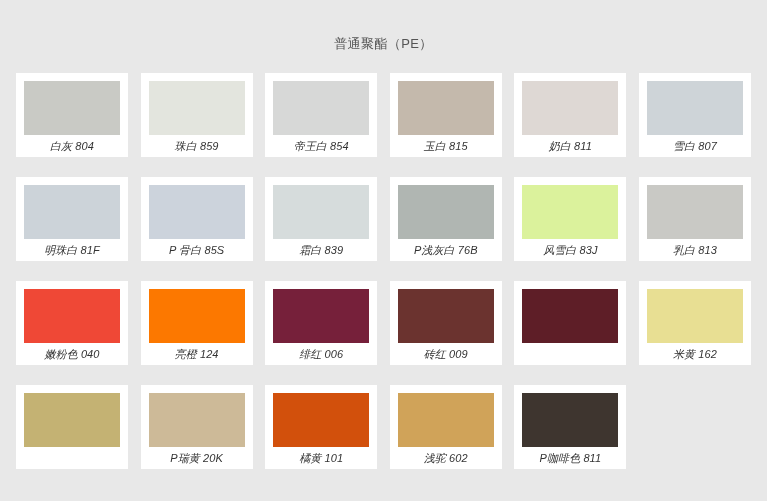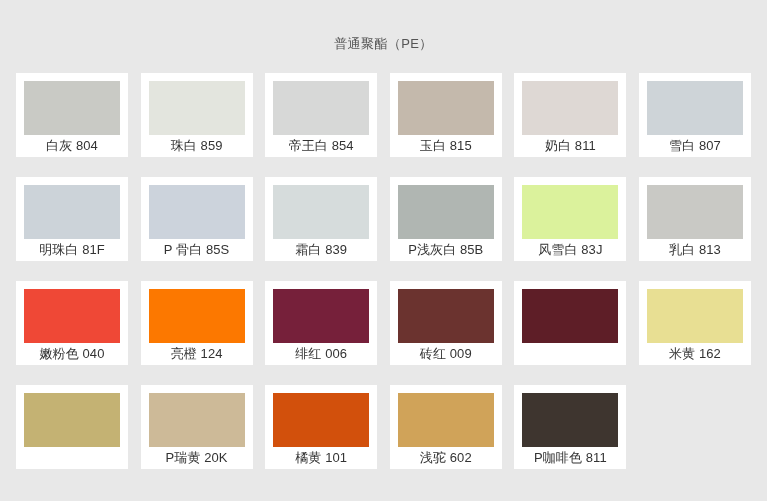--- a/index.html
+++ b/index.html
@@ -58,27 +58,28 @@
     width: 96px;
     height: 54px;
     display: block;
     flex: 0 0 auto;
   }
   .swatch-label {
     flex: 1 1 auto;
     display: flex;
     align-items: center;
     justify-content: center;
-    font-size: 13px;
+    font-size: 11px;
     color: #333333;
     line-height: 14px;
     white-space: nowrap;
     text-align: left;
     letter-spacing: 0.1px;
     user-select: none;
+    font-style: italic;
   }
 </style>
 </head>
 <body>
 
 <div id="page-root">
 
   <div class="page-title">普通聚酯（PE）</div>
 
   <div class="swatch-grid">
@@ -113,21 +114,21 @@
       <div class="swatch-card">
         <div class="swatch-color" style="background: rgb(204, 211, 220);"></div>
         <div class="swatch-label">P 骨白 85S</div>
       </div>
       <div class="swatch-card">
         <div class="swatch-color" style="background: rgb(214, 220, 220);"></div>
         <div class="swatch-label">霜白 839</div>
       </div>
       <div class="swatch-card">
         <div class="swatch-color" style="background: rgb(176, 182, 178);"></div>
-        <div class="swatch-label">P浅灰白 85B</div>
+        <div class="swatch-label">P浅灰白 76B</div>
       </div>
       <div class="swatch-card">
         <div class="swatch-color" style="background: rgb(219, 242, 156);"></div>
         <div class="swatch-label">风雪白 83J</div>
       </div>
       <div class="swatch-card">
         <div class="swatch-color" style="background: rgb(201, 201, 197);"></div>
         <div class="swatch-label">乳白 813</div>
       </div>
       <div class="swatch-card">

